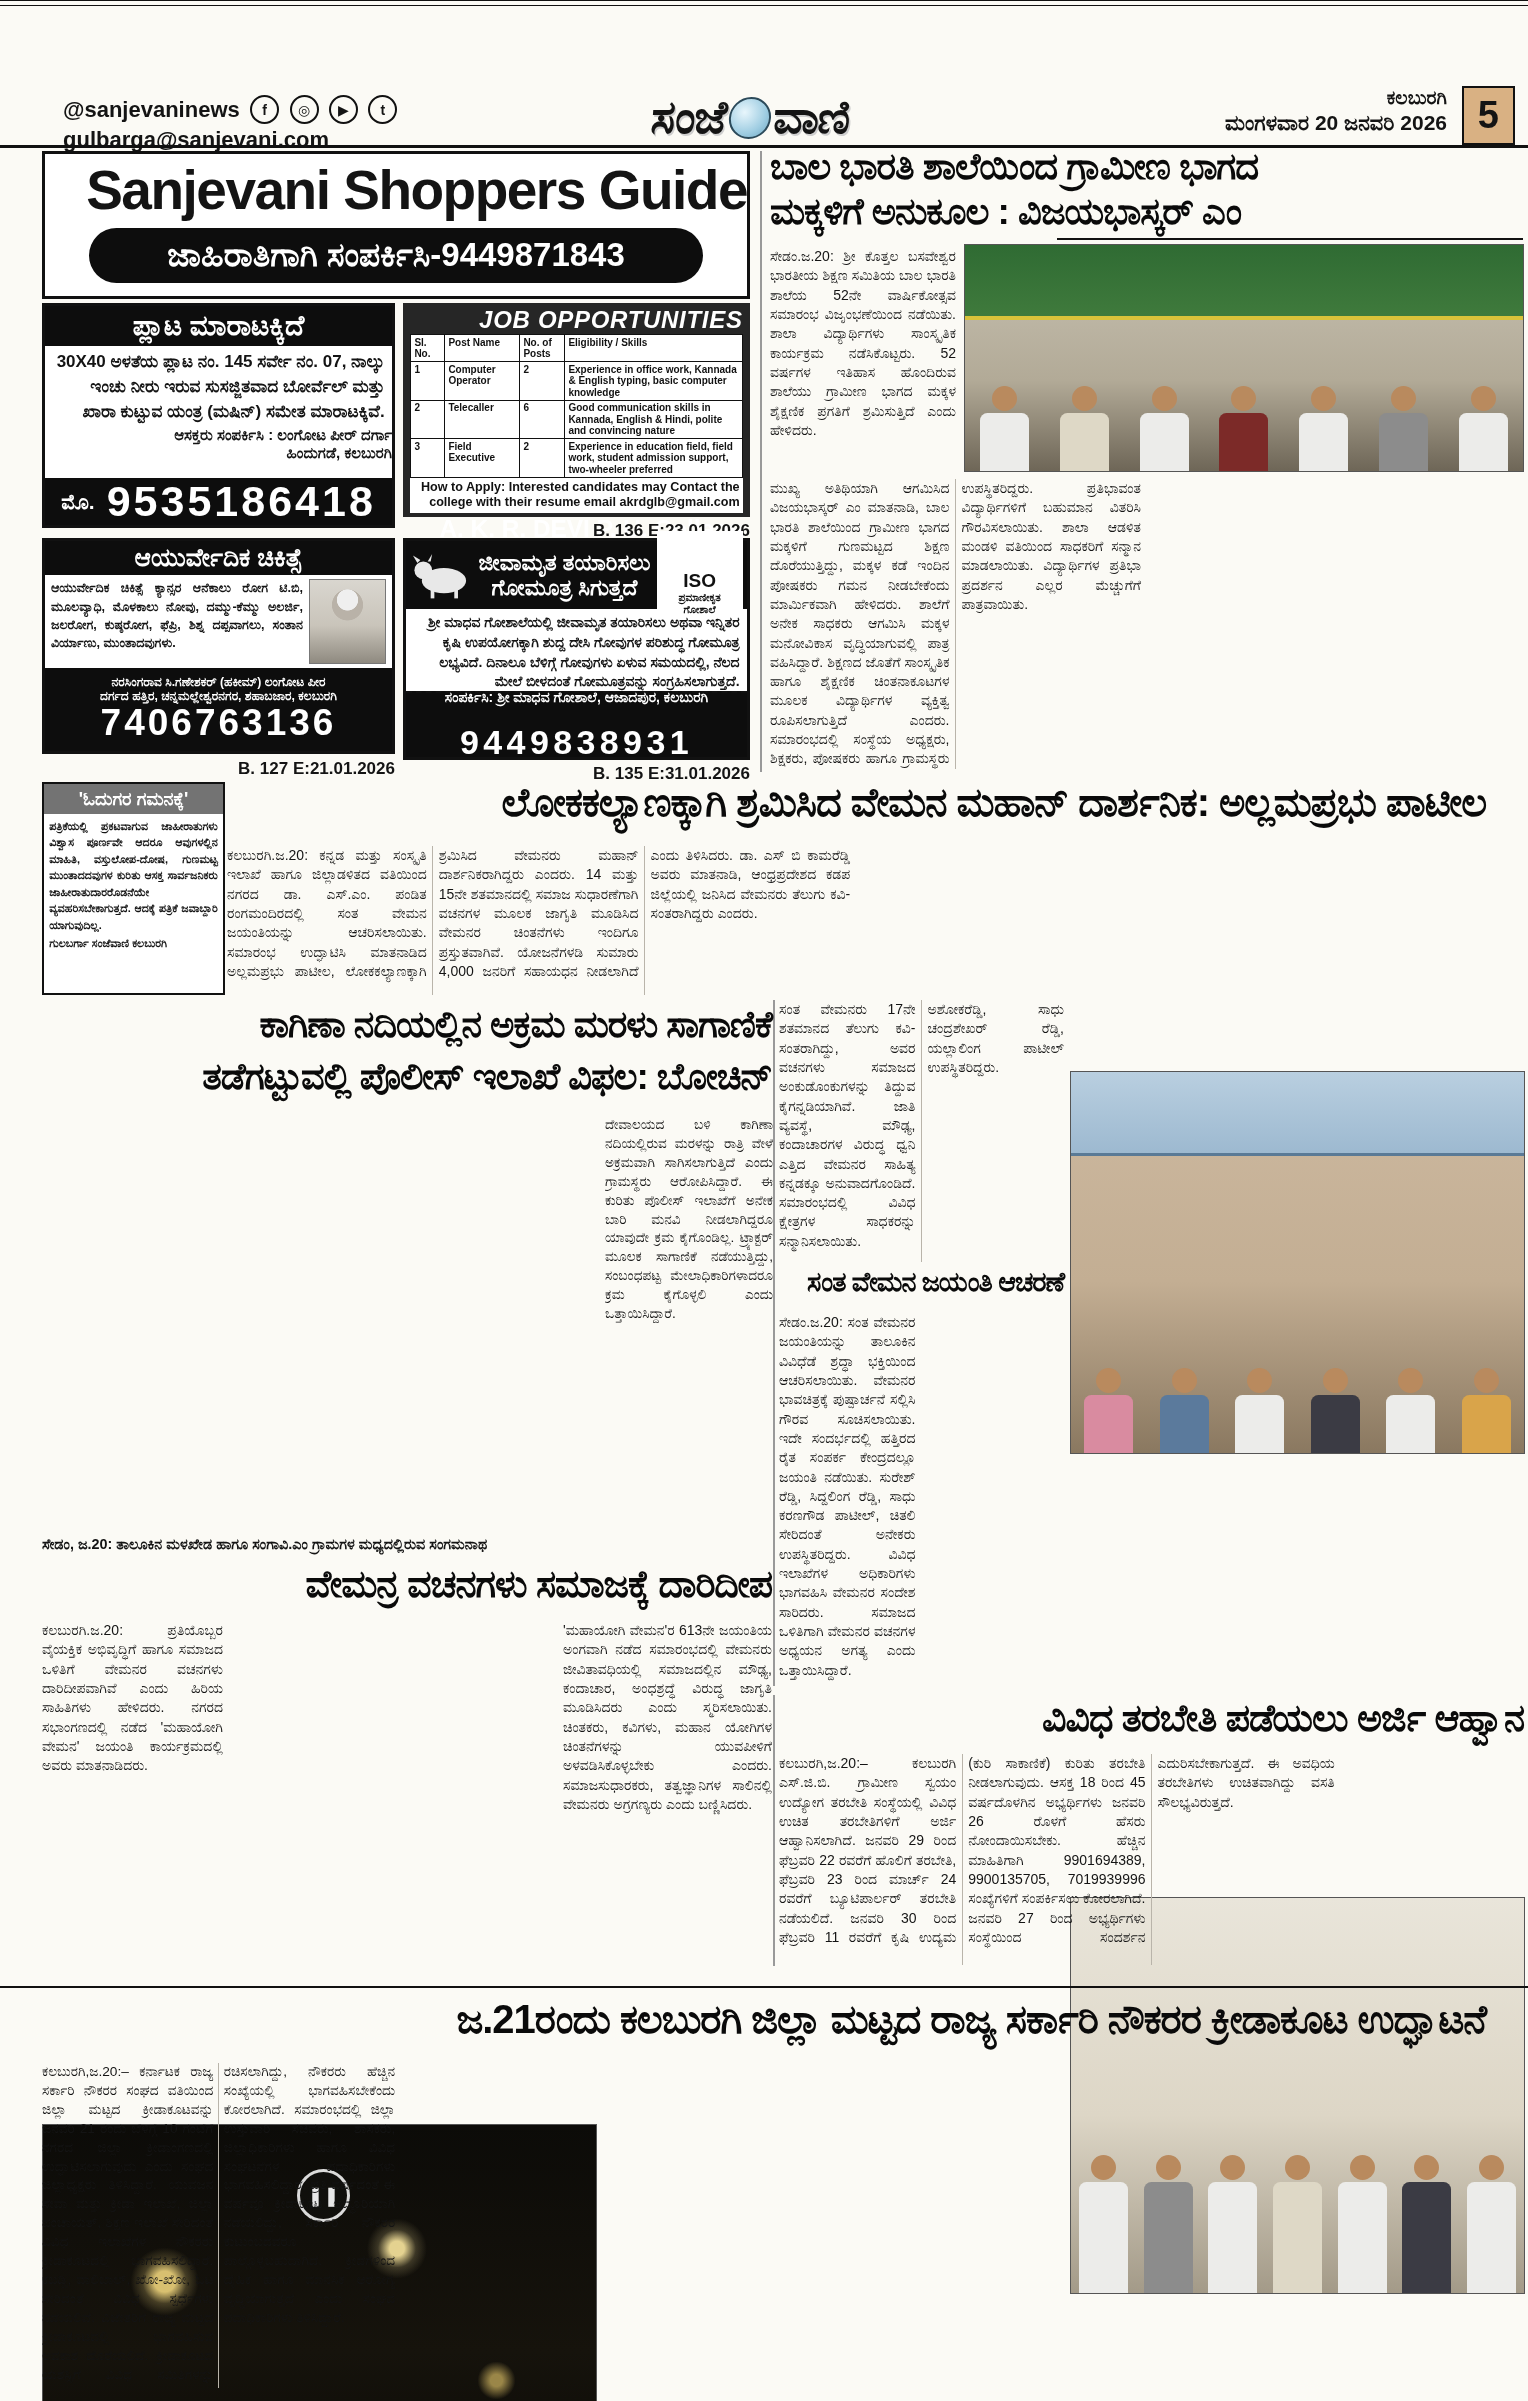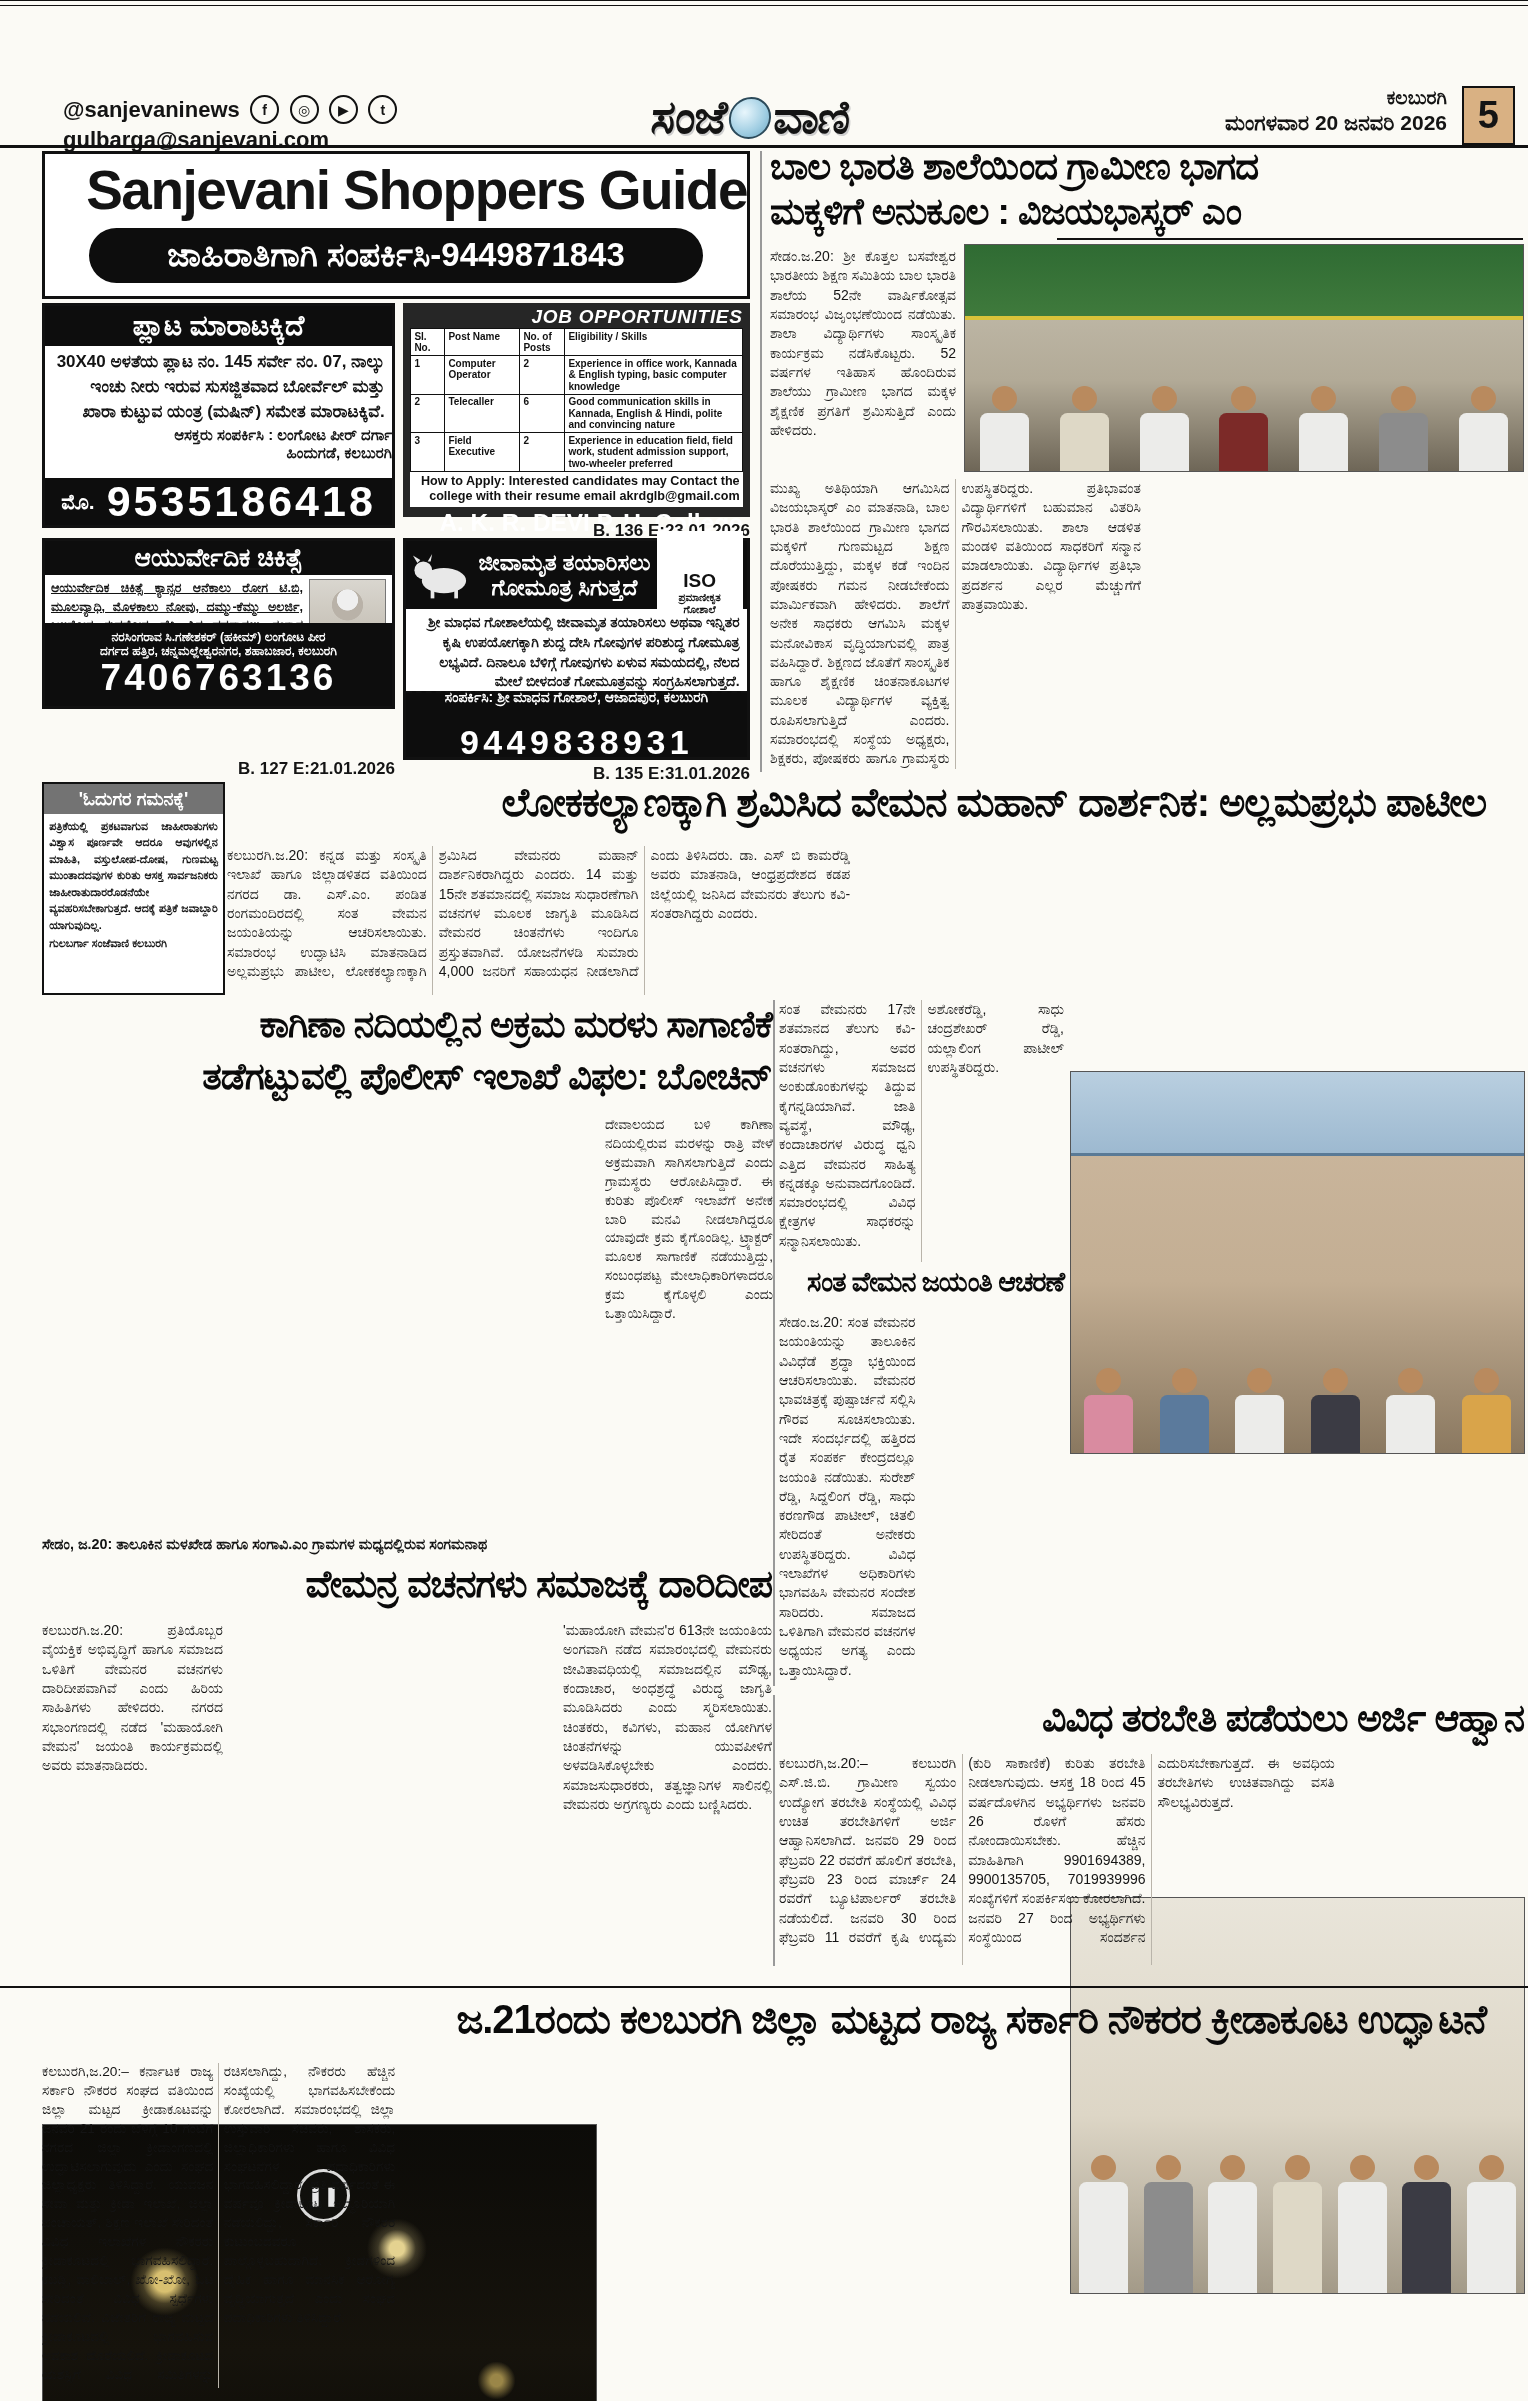--- a/index.html
+++ b/index.html
@@ -91,21 +91,21 @@
     <div class="center" style="padding:4.4px 7.4px 0;font-size:17px;font-weight:700;line-height:1.45;">30X40 ಅಳತೆಯ ಪ್ಲಾಟ ನಂ. 145 ಸರ್ವೇ ನಂ. 07, ನಾಲ್ಕು ಇಂಚು ನೀರು ಇರುವ ಸುಸಜ್ಜಿತವಾದ ಬೋರ್ವೆಲ್ ಮತ್ತು ಖಾರಾ ಕುಟ್ಟುವ ಯಂತ್ರ (ಮಷಿನ್) ಸಮೇತ ಮಾರಾಟಕ್ಕಿವೆ.</div>
     <div class="center" style="font-size:15px;font-weight:700;margin-top:1.5px;">ಆಸಕ್ತರು ಸಂಪರ್ಕಿಸಿ : ಲಂಗೋಟ ಪೀರ್ ದರ್ಗಾ</div>
     <div class="center" style="font-size:15px;font-weight:700;">ಹಿಂದುಗಡೆ, ಕಲಬುರಗಿ</div>
     <div class="blackbar" style="height:47px;gap:12px;position:absolute;left:0;right:0;bottom:0;">
       <span style="font-size:21px;font-weight:700;">ಮೊ.</span>
       <span style="font-size:43px;font-weight:800;letter-spacing:3px;">9535186418</span>
     </div>
   </div>
 
   <div class="abs jobs" style="left:403px;top:303px;width:347px;height:214px;">
-    <div class="center" style="font-size:19px;font-weight:900;font-style:italic;letter-spacing:0.7px;">JOB OPPORTUNITIES</div>
+    <div class="center" style="font-size:24px;font-weight:900;font-style:italic;letter-spacing:0.7px;">JOB OPPORTUNITIES</div>
     <table>
       <tbody>
           <tr>
         <th style="width:27px;">Sl. No.</th>
         <th style="width:68px;">Post Name</th>
         <th style="width:38px;">No. of Posts</th>
         <th>Eligibility / Skills</th>
       </tr>
       <tr>
         <td>1</td>
@@ -127,21 +127,21 @@
       </tr>
     </tbody>
       </table>
     <div class="center" style="background:#fff;color:#111;font-size:12.6px;font-weight:600;padding:2.2px 3px;line-height:1.25;">How to Apply: Interested candidates may Contact the college with their resume email akrdglb@gmail.com</div>
     <div class="center" style="font-size:24.4px;font-weight:900;margin-top:1.5px;">A. K. R. DEVI P. U. College</div>
     <div class="center" style="font-size:13.3px;font-weight:800;">MSK Mill Compound, GDA Layout, KALABURAGI.</div>
     <div class="center" style="font-size:15px;font-weight:800;">Mobile: 9448466836, 9880924445, 9740578178</div>
   </div>
   <div class="abs center ref" style="left:403px;top:521px;width:347px;">B. 136 E:23.01.2026</div>
 
-  <div class="abs adbox" style="left:42px;top:538px;width:353px;height:171px;text-decoration:underline;">
+  <div class="abs adbox" style="left:42px;top:538px;width:353px;height:216px;">
     <div class="blackbar" style="height:34px;font-size:25px;font-weight:800;">ಆಯುರ್ವೇದಿಕ ಚಿಕಿತ್ಸೆ</div>
     <div style="display:flex;gap:6px;padding:4.4px 6px;height:95px;box-sizing:border-box;">
       <div class="just" style="flex:1;font-size:12.6px;font-weight:700;line-height:1.45;">ಆಯುರ್ವೇದಿಕ ಚಿಕಿತ್ಸೆ ಕ್ಯಾನ್ಸರ ಆನೆಕಾಲು ರೋಗ ಟಿ.ಬಿ, ಮೂಲವ್ಯಾಧಿ, ಮೊಳಕಾಲು ನೋವು, ದಮ್ಮು-ಕೆಮ್ಮು ಅಲರ್ಜಿ, ಜಲರೋಗ, ಕುಷ್ಠರೋಗ, ಫೆಪ್ರಿ, ಶಿಶ್ನ ದಪ್ಪವಾಗಲು, ಸಂತಾನ ವಿರ್ಯಾಣು, ಮುಂತಾದವುಗಳು.</div>
       <div class="portrait" style="width:75px;height:83px;flex:0 0 auto;"></div>
     </div>
     <div class="blackbar" style="flex-direction:column;position:absolute;left:0;right:0;bottom:0;height:83px;">
       <div class="center" style="font-size:12.2px;font-weight:700;">ನರಸಿಂಗರಾವ ಸಿ.ಗಣೇಶಕರ್ (ಹಕೀಮ್) ಲಂಗೋಟ ಪೀರ</div>
       <div class="center" style="font-size:12.2px;font-weight:700;">ದರ್ಗದ ಹತ್ತಿರ, ಚನ್ನಮಲ್ಲೇಶ್ವರನಗರ, ಶಹಾಬಜಾರ, ಕಲಬುರಗಿ</div>
       <div class="center" style="font-size:37px;font-weight:800;letter-spacing:3px;line-height:1.1;">7406763136</div>
     </div>

